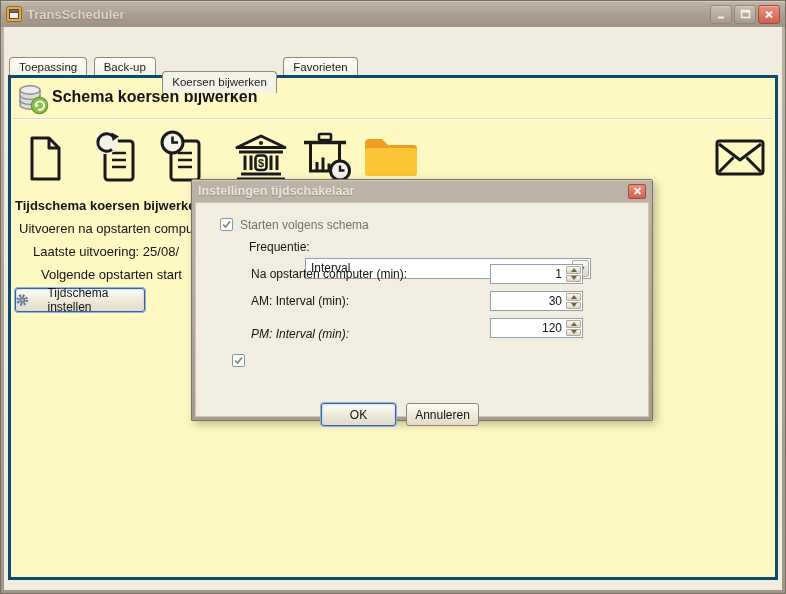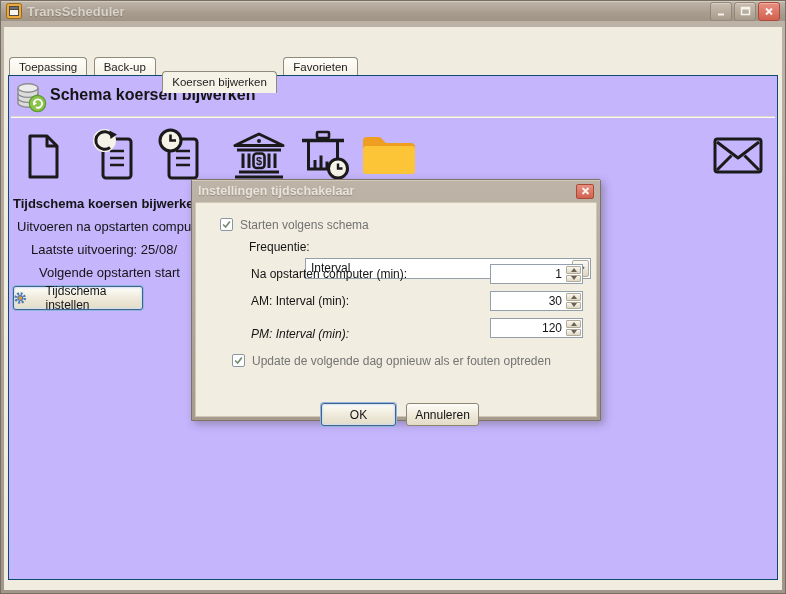--- a/index.html
+++ b/index.html
@@ -3,21 +3,21 @@
 <meta charset="utf-8">
 <style>
   * { box-sizing: border-box; margin: 0; padding: 0; }
   body { margin:0; background:#555; font-family:"Liberation Sans", sans-serif; }
 
   .window{ position:relative; width:786px; height:594px;
     background:linear-gradient(#bdb3a7,#a2968a);
     border:1px solid #766e61; overflow:hidden; }
 
   
-  .titlebar{ position:absolute; top:0; left:0; right:0; height:20px;
+  .titlebar{ position:absolute; top:0; left:0; right:0; height:26px;
     display:flex; align-items:center; padding:0 5px;
     background:linear-gradient(#c0b6aa,#a89c8f 60%,#a09487);
     box-shadow: inset 0 1px 0 #d4ccc1; }
   .title-text{ font-size:13px; font-weight:bold; color:#d9d2c8; margin-left:5px;
     text-shadow:0 1px 1px rgba(90,80,70,.4); }
   .win-controls{ margin-left:auto; display:flex; gap:2px; }
   .wbtn{ width:22px; height:19px; border-radius:3px; display:flex;
     align-items:center; justify-content:center; cursor:default; }
   .wbtn.minmax{ background:linear-gradient(#c9beb0,#a79b8c);
     border:1px solid #938779; box-shadow: inset 0 1px 0 #d9d1c5; }
@@ -40,21 +40,21 @@
   .tab{ display:inline-block; vertical-align:bottom; height:36px; line-height:18px;
     padding:0 9px; margin:3px 1px 0 1px; font-size:11.5px; color:#1d1d1d;
     background:linear-gradient(#fffef9,#eae4d2);
     border:1px solid #8f8b7a; border-bottom:none; border-radius:4px 4px 0 0;
     position:relative; z-index:1; }
   .tab.active{ height:22px; line-height:21px; margin-top:0;
     background:#f5f2e7; z-index:3; }
 
   
   .panel{ position:absolute; top:48px; left:4px; right:4px; bottom:10px;
-    background:#c4b5fd; border:1px solid #0c4a6e; z-index:2; }
+    background:#fef9c3; border:3px solid #0c4a6e; z-index:2; }
 
   .hdr-icon{ position:absolute; left:6px; top:5px; }
   .hdr-title{ position:absolute; left:41px; top:10px; font-size:16px;
     font-weight:bold; color:#141414; }
   .hdr-rule{ position:absolute; left:2px; right:2px; top:40px; height:2px;
     border-top:1px solid #dcd6c4; border-bottom:1px solid #fdfcf8; }
 
   .tool-icon{ position:absolute; }
 
   .sec-title{ position:absolute; left:4px; top:120px; font-size:13px;
@@ -68,21 +68,21 @@
     background:linear-gradient(#fefdf9,#efeadb 50%,#e2dbc6);
     border:1px solid #41618e; border-radius:3px; font-size:12px; color:#141414;
     box-shadow:0 0 0 1px #8fb4dd, inset 0 0 2px 1px #cfe0f2; cursor:default; }
   .schedule-btn{ position:absolute; left:4px; top:210px; width:130px; height:24px; }
 
   .plain-btn{ background:linear-gradient(#fefdf9,#efeadb 50%,#e2dbc6);
     border:1px solid #8e8671; border-radius:3px; font-size:12px; color:#141414;
     display:flex; align-items:center; justify-content:center; cursor:default; }
 
   
-  .dialog{ position:absolute; left:190px; top:178px; width:410px; height:242px;
+  .dialog{ position:absolute; left:190px; top:178px; width:462px; height:242px;
     background:linear-gradient(#bdb3a7,#a79b8e);
     border:1px solid #7c7366; border-radius:2px 2px 0 0;
     box-shadow:3px 3px 8px rgba(60,50,40,.35); z-index:10; }
   .dlg-titlebar{ position:absolute; top:0; left:0; right:0; height:22px;
     display:flex; align-items:center; padding:0 6px;
     box-shadow: inset 0 1px 0 #d2cabf; }
   .dlg-title{ font-size:12.5px; font-weight:bold; color:#e9e4db;
     text-shadow:0 1px 1px rgba(90,80,70,.4); }
   .dlg-close{ margin-left:auto; width:18px; height:15px; border-radius:2px;
     background:linear-gradient(#e79183,#d2604e); border:1px solid #a84a38;
@@ -328,21 +328,20 @@
               <span class="tri-down"></span>
             </span>
         </span>
       </div>
 
       <span class="cb" style="left:36px; top:151px;">
         <svg width="11" height="11" viewBox="0 0 13 13">
           <path d="M2.5 6.5 L5.5 9.5 L10.5 3" fill="none" stroke="#75886f" stroke-width="1.9"></path>
         </svg>
       </span>
-      <span class="cb-label" style="left:56px; top:151px;">Update de volgende dag opnieuw als er fouten optreden</span>
 
       <div class="xp-btn ok-btn">
         <span>OK</span>
       </div>
       <div class="plain-btn cancel-btn">
         <span>Annuleren</span>
       </div>
 
     </div>
   </div>

